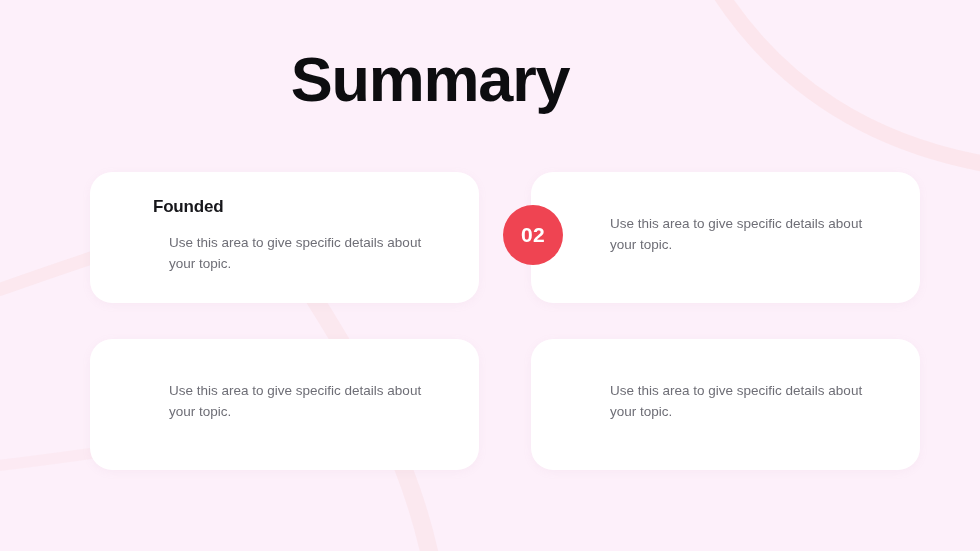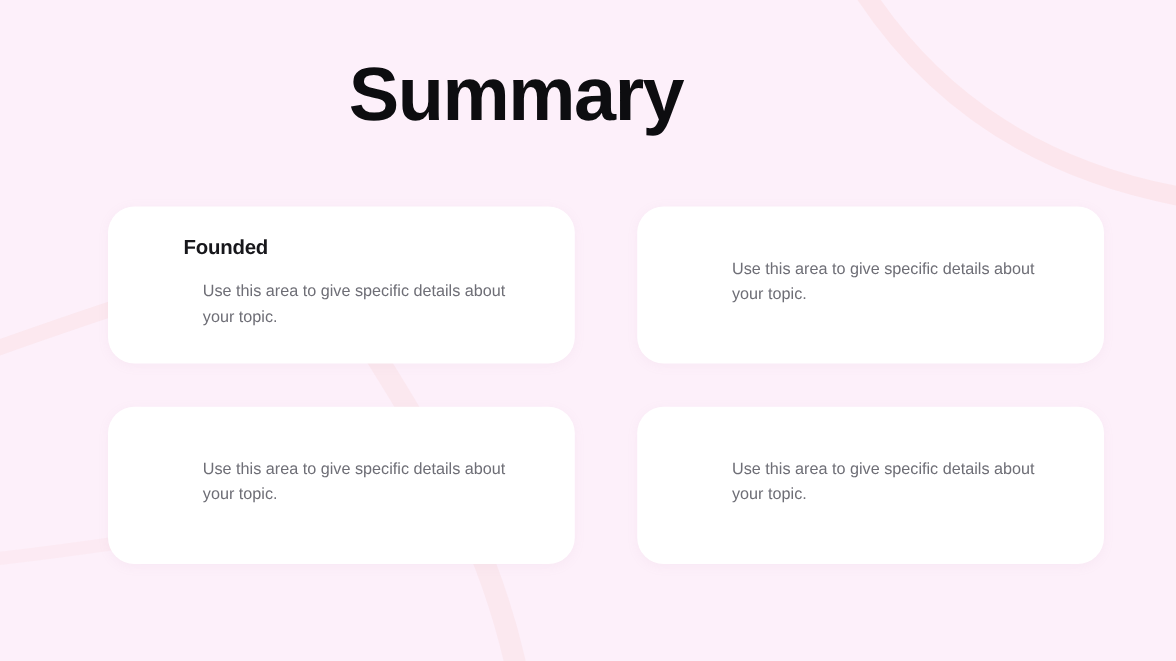--- a/index.html
+++ b/index.html
@@ -138,20 +138,21 @@
     <div class="card-wrap c0">
       <div class="card"></div>
       <div class="card-body">
         <p class="card-title">Founded</p>
         <p class="card-text">Use this area to give specific details about your topic.</p>
       </div>
     </div>
 
     <div class="card-wrap c1">
       <div class="card"></div>
+      <div class="badge">02</div>
       <div class="card-body">
         <p class="card-text">Use this area to give specific details about your topic.</p>
       </div>
     </div>
 
     <div class="card-wrap c2">
       <div class="card"></div>
       <div class="card-body">
         <p class="card-text">Use this area to give specific details about your topic.</p>
       </div>

